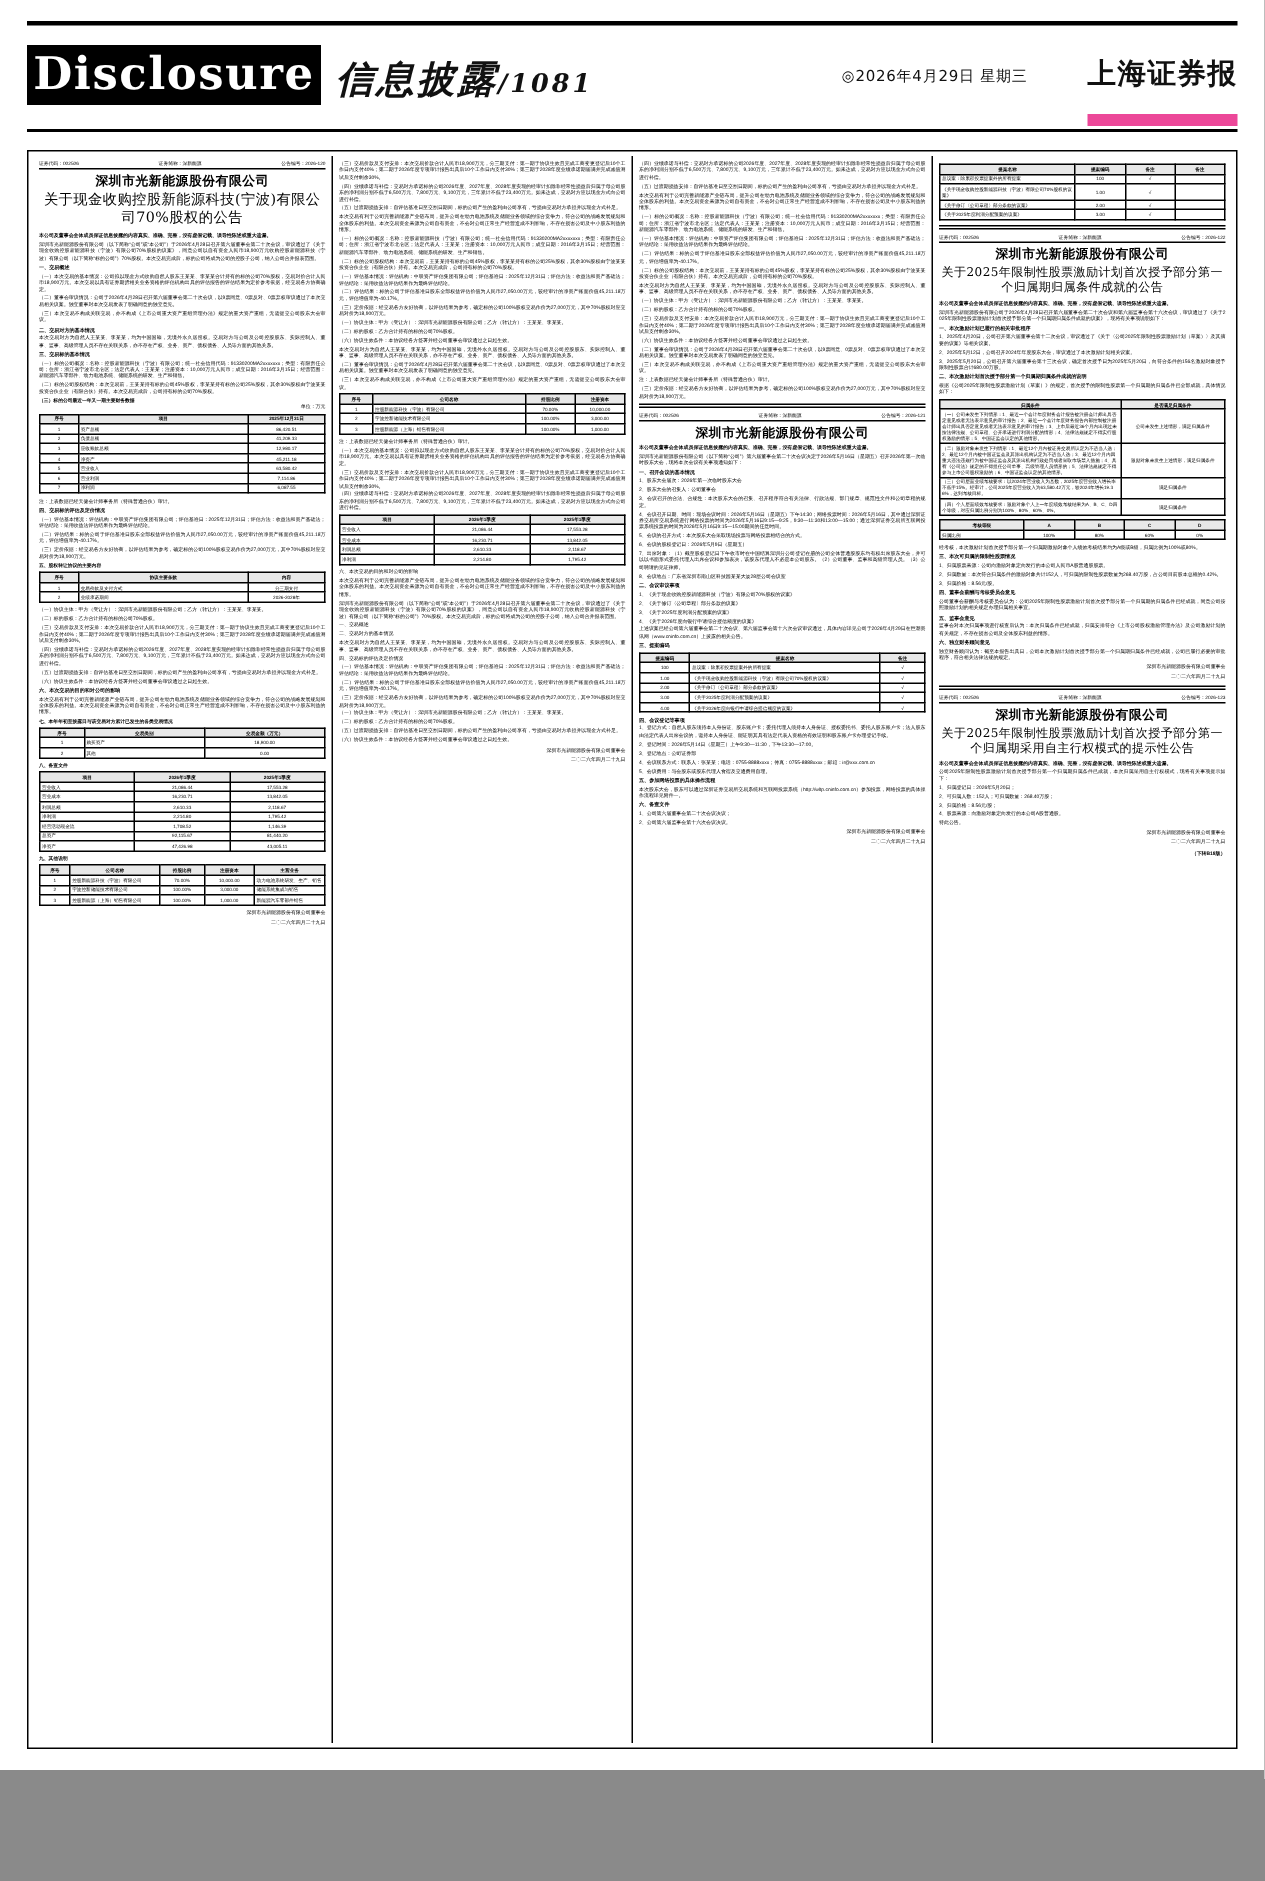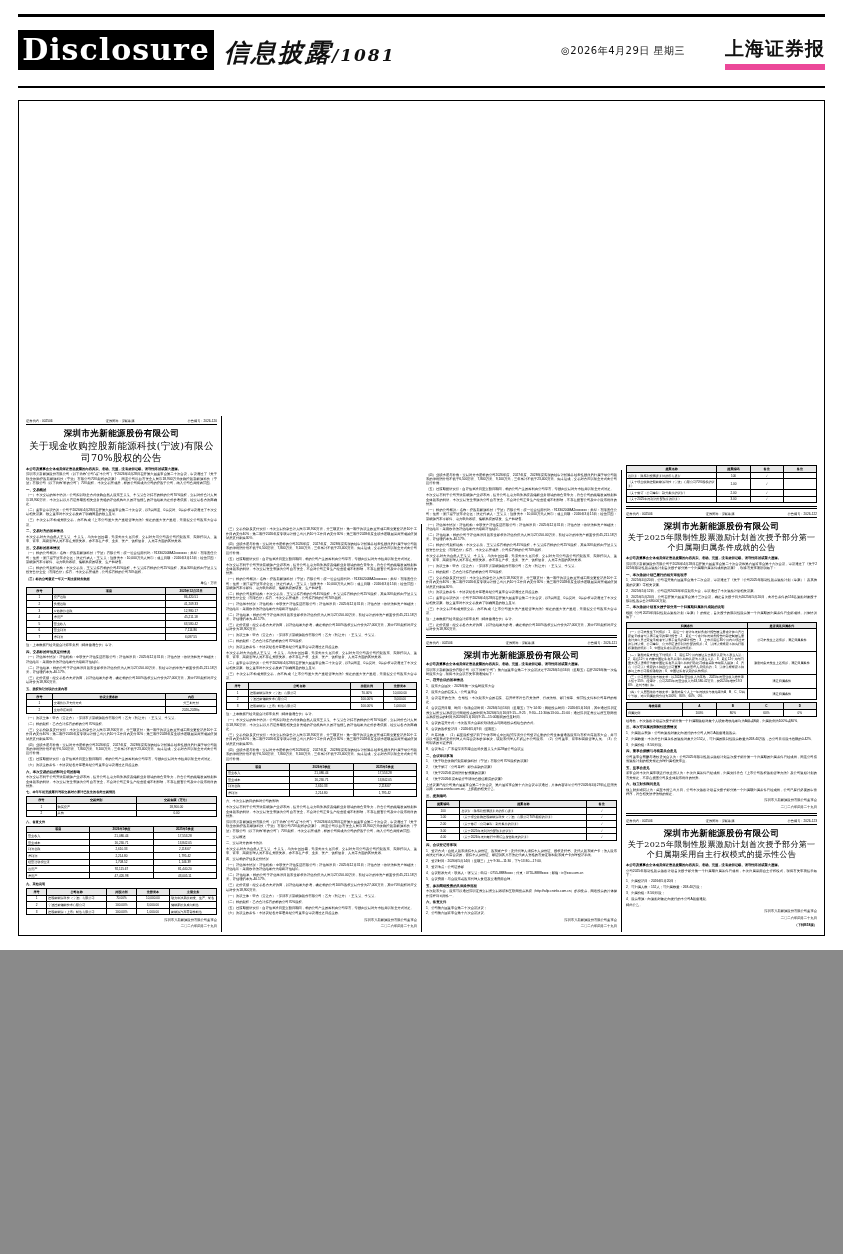--- a/index.html
+++ b/index.html
@@ -1,18 +1,18 @@
 <!DOCTYPE html>
 <html><head>
 <meta charset="utf-8">
 <style>
   html,body{margin:0;padding:0;background:#8a8a8a;}
   body{font-family:"Liberation Sans", sans-serif;}
   .page{
-    width:843px;height:950px;background:#ffffff;position:relative;overflow:hidden;
+    width:843px;height:1180px;background:#ffffff;position:relative;overflow:hidden;
     box-sizing:border-box;
   }
   
   .masthead{position:absolute;left:18px;top:14px;right:18px;height:74px;}
   .mast-rule-top{position:absolute;left:0;right:0;top:0;height:3px;background:#000;}
   .mast-rule-bottom{position:absolute;left:0;right:0;bottom:0;height:2px;background:#000;}
   .mast-logo{
     position:absolute;left:0;top:16px;width:196px;height:40px;background:#000;
     color:#fff;font-family:"DejaVu Serif", serif;font-weight:bold;font-size:30px;
     letter-spacing:1px;line-height:40px;text-align:center;overflow:hidden;
@@ -21,28 +21,28 @@
     position:absolute;left:206px;top:22px;font-family:"DejaVu Serif", serif;
     font-weight:bold;font-size:25px;color:#111;letter-spacing:2px;font-style:italic;
   }
   .mast-date{
     position:absolute;right:140px;top:30px;font-size:10px;color:#111;
     font-family:"DejaVu Sans", sans-serif;letter-spacing:0.5px;text-align:center;
   }
   .mast-paper{
     position:absolute;right:0;top:22px;font-family:"DejaVu Serif", serif;
     font-weight:bold;font-size:19px;color:#111;letter-spacing:1px;
-    border-bottom:6px solid #ec4899;padding-bottom:2px;
+    border-bottom:8px solid #ec4899;padding-bottom:14px;
   }
   
   .sheet{
     position:absolute;left:18px;top:100px;right:18px;bottom:14px;
     border:1px solid #000;box-sizing:border-box;background:#fff;
   }
-  .cols{position:absolute;left:3px;top:3px;right:3px;bottom:3px;display:flex;align-items:flex-end;}
+  .cols{position:absolute;left:3px;top:3px;right:3px;bottom:3px;display:flex;}
   .col{
     flex:1;position:relative;padding:3px 4px;box-sizing:border-box;
     border-right:1px solid #000;overflow:hidden;
   }
   .col:last-child{border-right:none;}
   
   .codeline{
     display:flex;justify-content:space-between;font-size:3.2px;color:#000;
     margin-bottom:1px;letter-spacing:0;
   }

